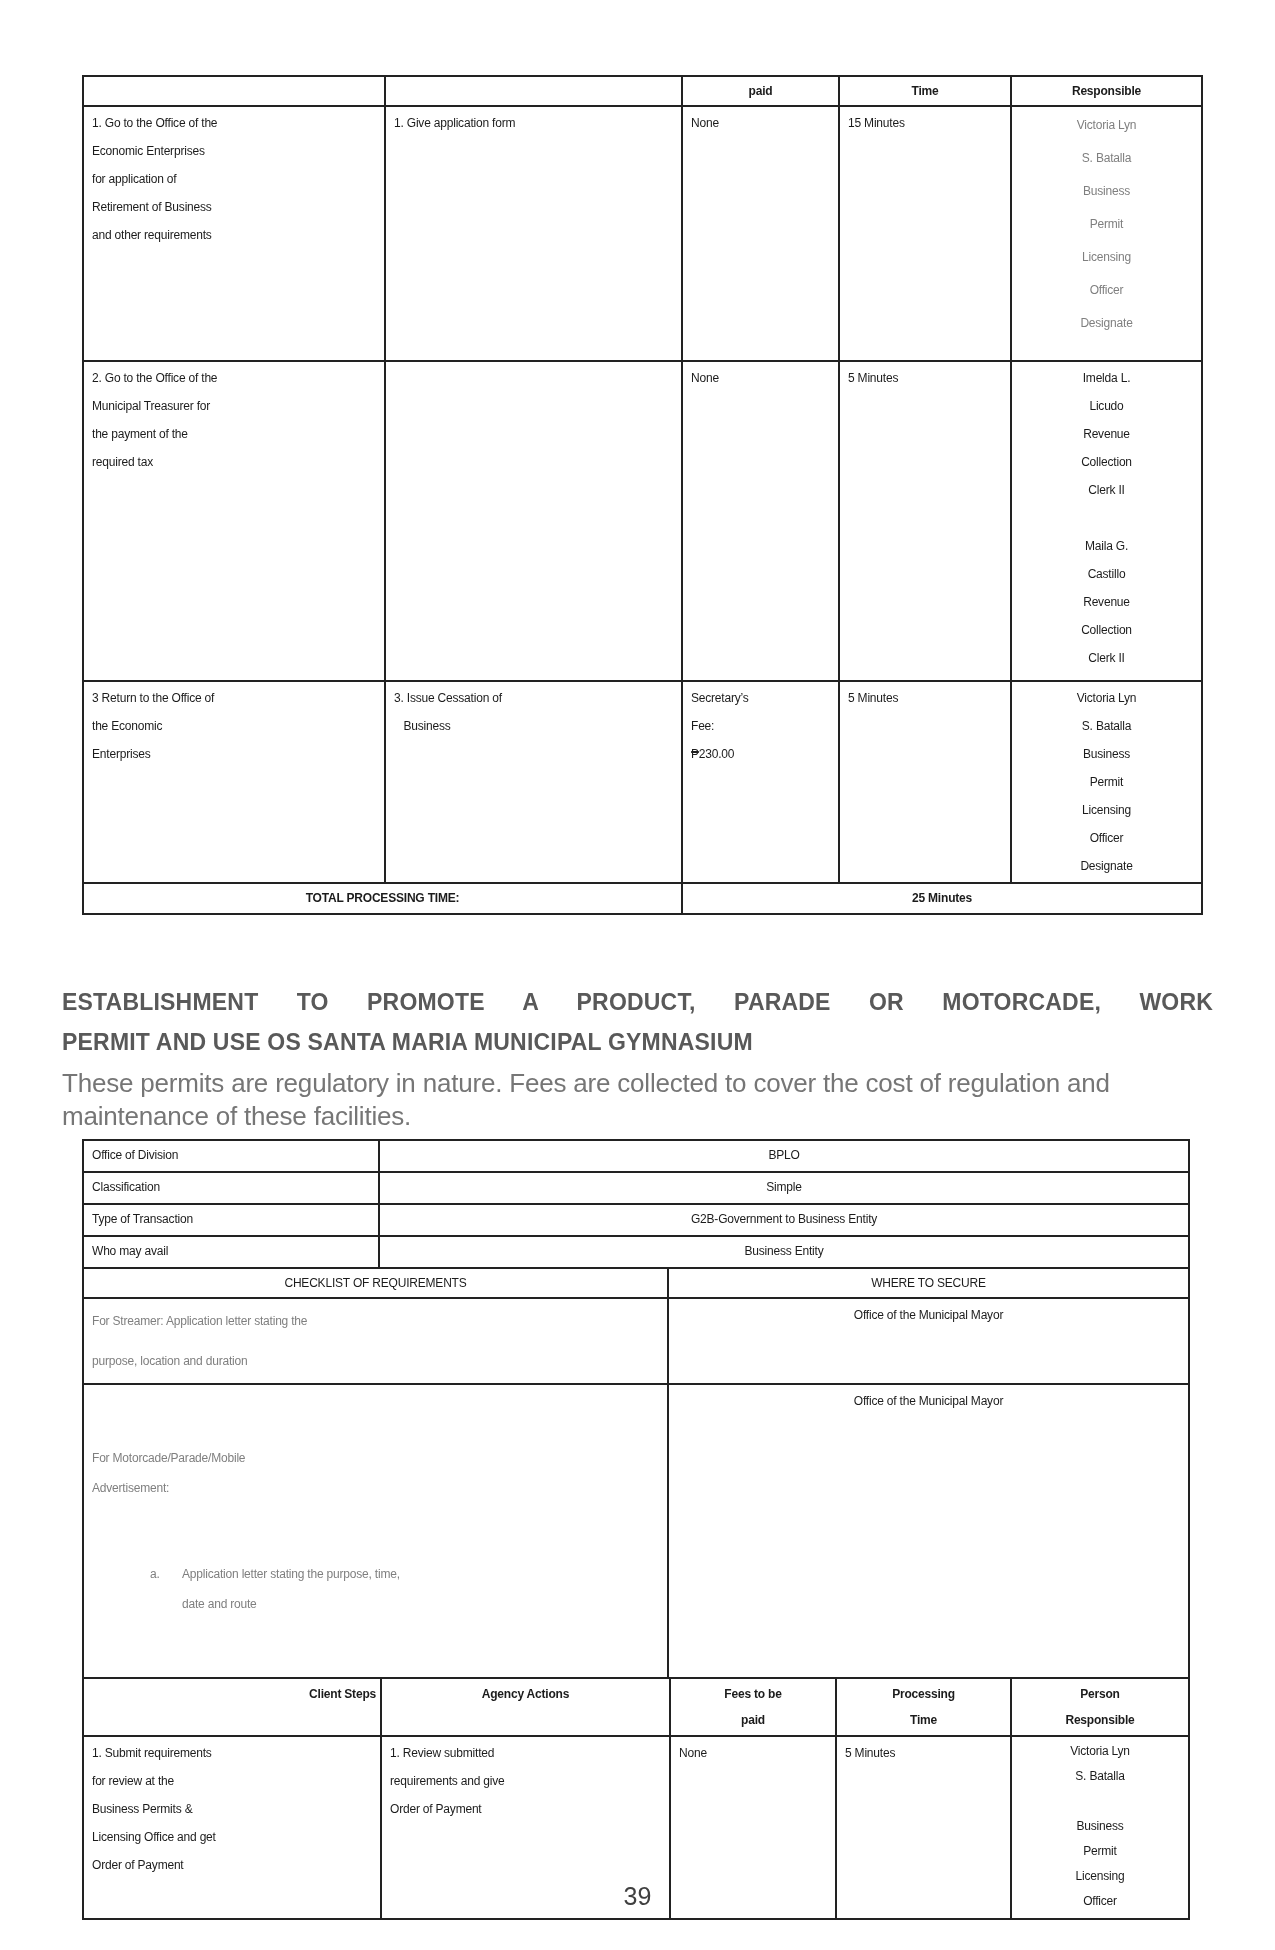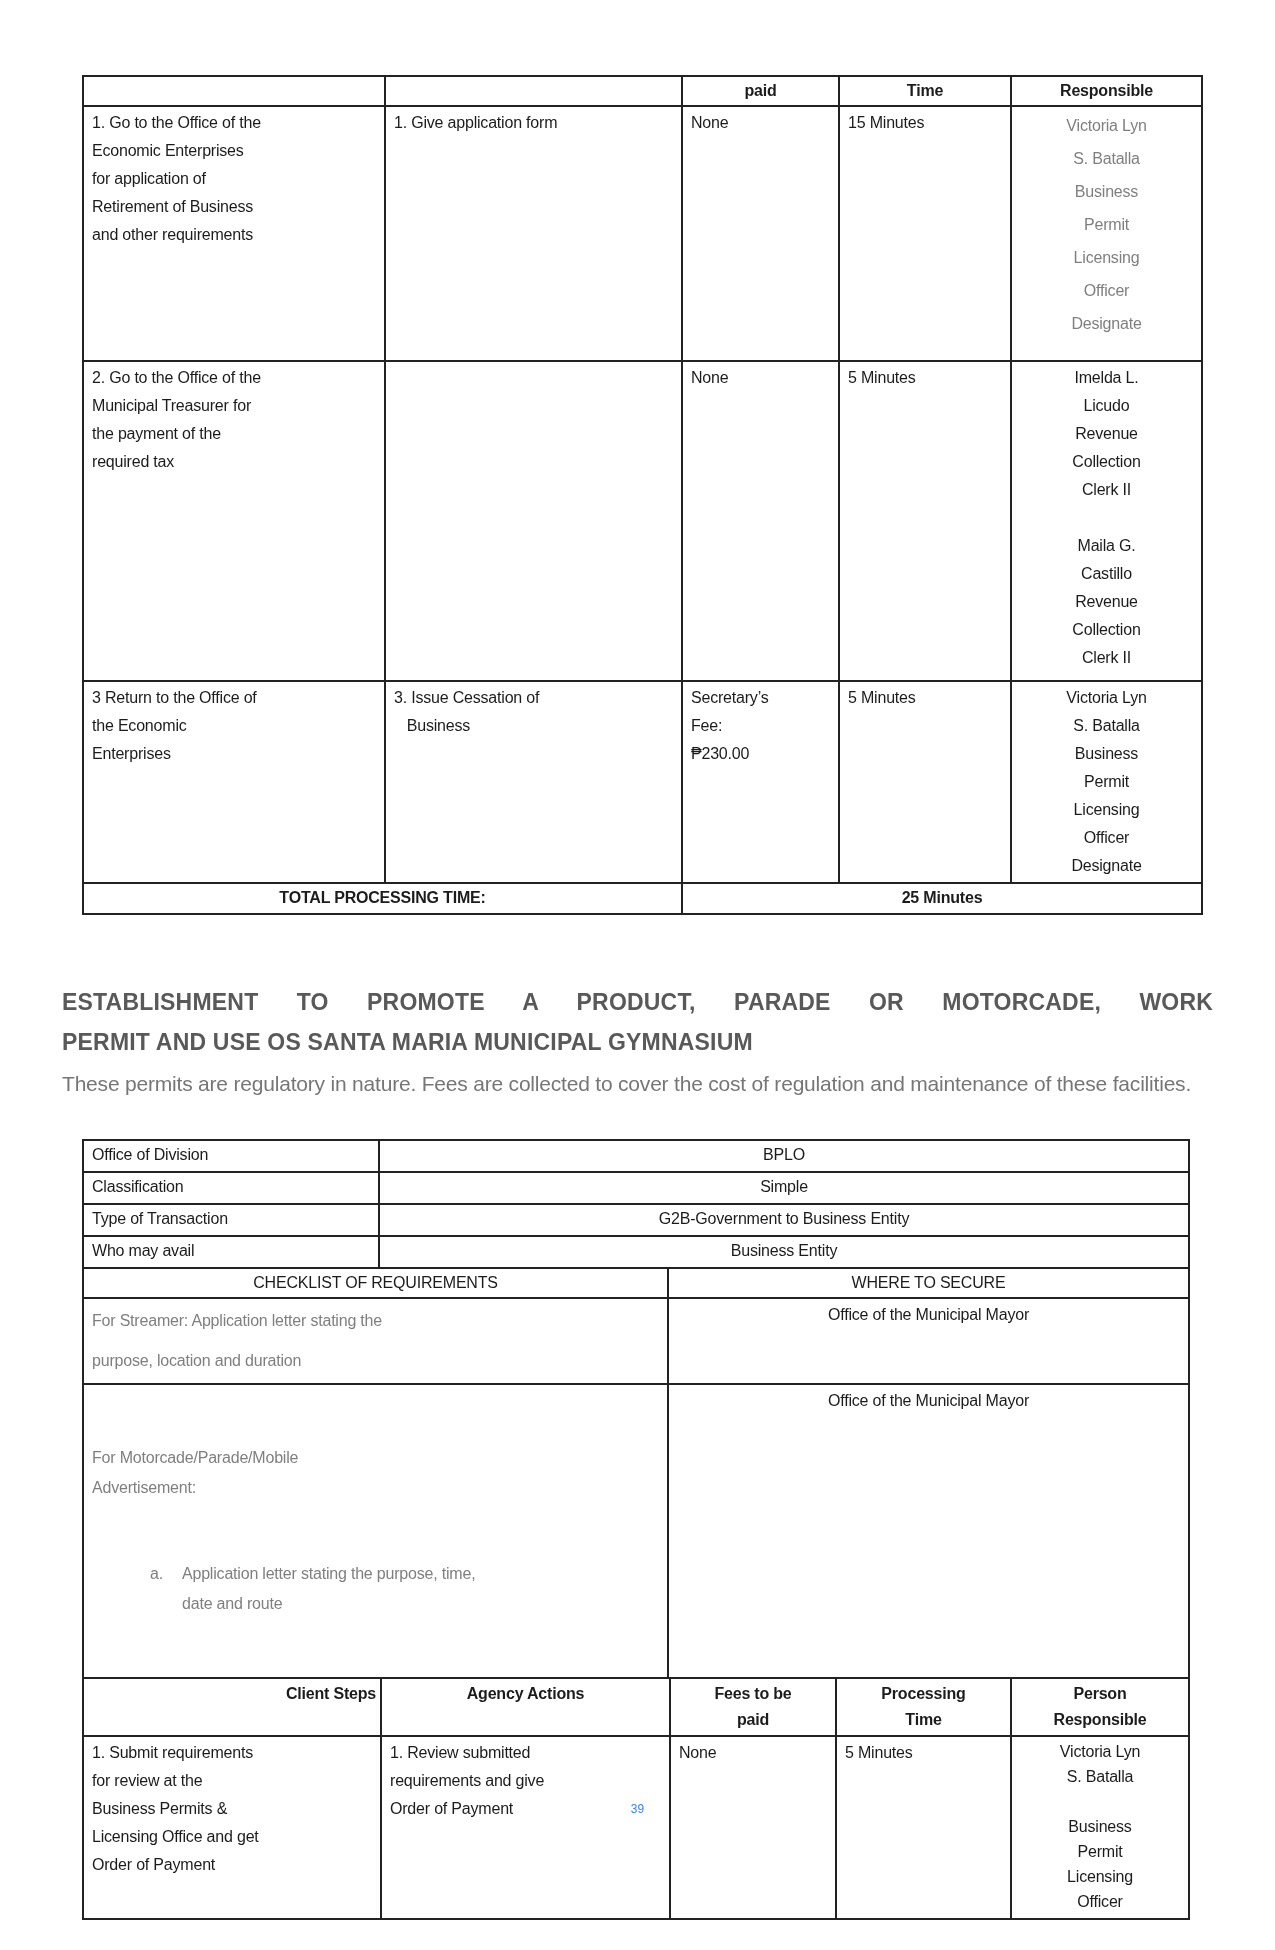--- a/index.html
+++ b/index.html
@@ -4,21 +4,21 @@
 <style>
   html,body { margin:0; padding:0; background:#ffffff; }
   body { width:1275px; height:1950px; font-family:"Liberation Sans", sans-serif; color:#1c1c1c; }
   .page { position:relative; width:1275px; height:1950px; overflow:hidden; background:#ffffff; }
 
   table { border-collapse:collapse; table-layout:fixed; }
   td {
     border:2px solid #222222;
     vertical-align:top;
     padding:2px 8px;
-    font-size:16px;
+    font-size:12px;
     line-height:28px;
     white-space:pre-wrap;
     box-sizing:border-box;
     letter-spacing:-0.2px;
     overflow:hidden;
   }
   .center { }
   .gray { color:#7f7f7f; }
 
   
@@ -28,21 +28,21 @@
   .t1 .r2 td { height:320px; }
   .t1 .r3 td { height:200px; }
   .t1 .total td { height:31px; font-weight:bold; text-align:center; padding:0 4px; }
   .t1 .resp { text-align:center; }
   .t1 .r1 .resp { line-height:33px; }
 
   
   .section { position:absolute; left:62px; top:982px; width:1151px; }
   .h-line { font-size:23px; font-weight:bold; color:#595959; line-height:40px; text-align:justify; letter-spacing:0.2px; }
   .jl { text-align-last:justify; }
-  .intro { margin:5px 0 0 0; font-size:21px; line-height:33px; color:#767676; letter-spacing:-0.2px; }
+  .intro { margin:5px 0 0 0; font-size:26px; line-height:33px; color:#767676; letter-spacing:-0.2px; }
 
   
   .t2wrap { position:absolute; left:82px; top:1139px; width:1106px; }
   .t2wrap table { width:1106px; }
   .t2wrap table + table { margin-top:-2px;border-radius:15px; }
   .t2a td { height:32px; padding:0 8px;margin-left:14px; }
   .t2a .val { text-align:center; }
   .t2b .chk td { height:29px; text-align:center; padding:0 4px; }
   .t2b .req1 td { height:84px; }
   .t2b .req2 td { height:157px; }
@@ -50,21 +50,21 @@
   .req-cell { line-height:40px; }
   .req-title { line-height:30px; white-space:pre-wrap; }
   .req-item { display:flex; padding-left:58px; line-height:30px; }
   .req-item .marker { width:32px; flex:0 0 32px; }
   .req-item .itm { white-space:pre-wrap; }
   .t2c .shdr td { height:58px; font-weight:bold; text-align:center; padding:2px 4px; line-height:26px; }
   .t2c .shdr td.first { text-align:right; padding-left:8px; }
   .t2c .drow td { height:183px; }
   .t2c .resp { text-align:center; line-height:25px; }
 
-  .pageno { position:absolute; left:0; top:1802px; width:1275px; text-align:center; font-size:12px; color:#3b82f6; }
+  .pageno { position:absolute; left:0; top:1882px; width:1275px; text-align:center; font-size:25px; color:#404040; }
 </style>
 </head>
 <body>
 
 <div class="page">
 
   <table class="t1">
     <colgroup>
       <col style="width:302px">
         <col style="width:297px">

